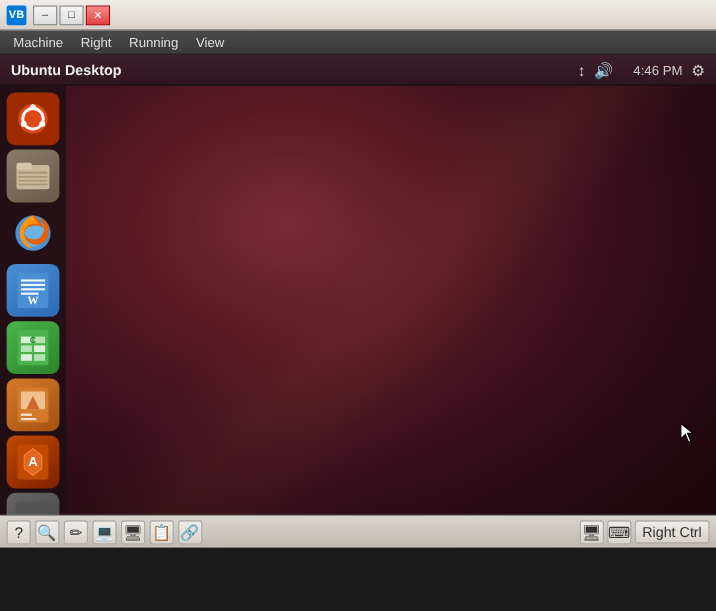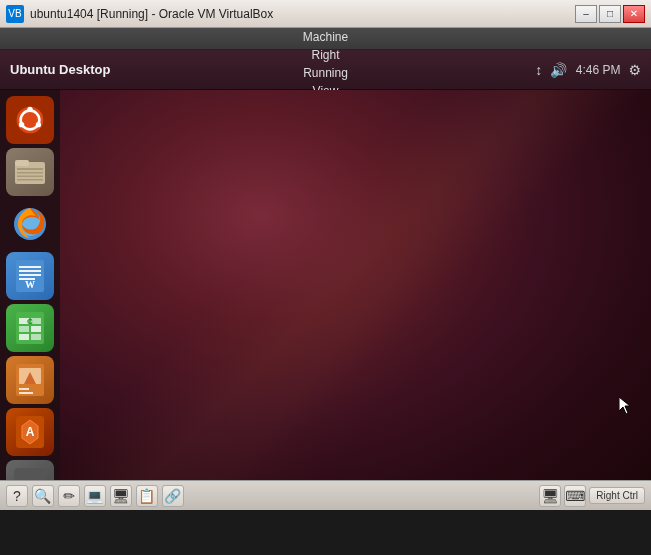--- a/index.html
+++ b/index.html
@@ -15,21 +15,21 @@
       border-bottom: 1px solid #999;
       user-select: none;
     }
     #title-bar-icon {
       width: 18px;
       height: 18px;
       margin-right: 6px;
       background: #0078d7;
       border-radius: 2px;
       display: flex; align-items: center; justify-content: center;
-      font-size: 10px; color: white; font-weight: normal;
+      font-size: 10px; color: white; font-weight: bold;
     }
     #title-text {
       flex: 1;
       font-size: 12px;
       color: #222;
     }
     #window-controls {
       display: flex;
       gap: 2px;
     }
@@ -45,33 +45,32 @@
     .win-btn.close { background: linear-gradient(to bottom, #f88, #d44); color: white; border-color: #a00; }
 
     
     #menu-bar {
       background: linear-gradient(to bottom, #4a4a4a, #3a3a3a);
       height: 22px;
       display: flex;
       align-items: center;
       padding: 0 4px;
       border-bottom: 1px solid #222;
-      flex-direction: column;
     }
     .menu-item {
       padding: 2px 8px;
       font-size: 12px;
       color: #ddd;
       cursor: pointer;
     }
 
     
     #ubuntu-top-bar {
       background: linear-gradient(to bottom, #3d1f2b, #2e1520);
-      height: 40px;
+      height: 28px;
       display: flex;
       align-items: center;
       padding: 0 10px;
       border-bottom: 1px solid #1a0a10;
     }
     #ubuntu-desktop-label {
       font-size: 13px;
       font-weight: bold;
       color: #eee;
       flex: 1;
@@ -205,21 +204,21 @@
       margin-left: auto;
       display: flex;
       align-items: center;
       gap: 3px;
     }
     .right-ctrl-badge {
       background: linear-gradient(to bottom, #f0ece8, #d8d2ca);
       border: 1px solid #aaa;
       border-radius: 3px;
       padding: 2px 6px;
-      font-size: 10px;
+      font-size: 13px;
       color: #333;
       cursor: pointer;
     }
 
     
     #cursor {
       position: absolute;
       right: 20px;
       bottom: 95px;
       width: 12px;
@@ -231,41 +230,40 @@
     
     .ubuntu-logo {
       width: 32px; height: 32px;
     }
   </style>
 </head>
 <body>
 
 <div id="title-bar">
   <div id="title-bar-icon">VB</div>
-  <span id="title-text">ubuntu1404 [Running] - Oracle VM VirtualBox</span>
   <div id="window-controls">
     <div class="win-btn">–</div>
     <div class="win-btn">□</div>
     <div class="win-btn close">✕</div>
   </div>
 </div>
 
 <div id="menu-bar">
   <span class="menu-item">Machine</span>
   <span class="menu-item">Right</span>
   <span class="menu-item">Running</span>
   <span class="menu-item">View</span>
 </div>
 
 <div id="ubuntu-top-bar">
   <span id="ubuntu-desktop-label">Ubuntu Desktop</span>
   <div id="top-bar-right">
     <span class="top-bar-icon">↕</span>
     <span class="top-bar-icon">🔊</span>
-    <span class="top-bar-icon" style="font-size:12px;">4:46 PM</span>
+    <span class="top-bar-icon" style="font-size:12px;margin-left:10px;">4:46 PM</span>
     <span class="top-bar-icon">⚙</span>
   </div>
 </div>
 
 <div id="desktop">
 
   <div id="launcher">
 
     <div class="launcher-icon icon-ubuntu" title="Ubuntu Home">
       <svg class="ubuntu-logo" viewBox="0 0 48 48" xmlns="http://www.w3.org/2000/svg">

